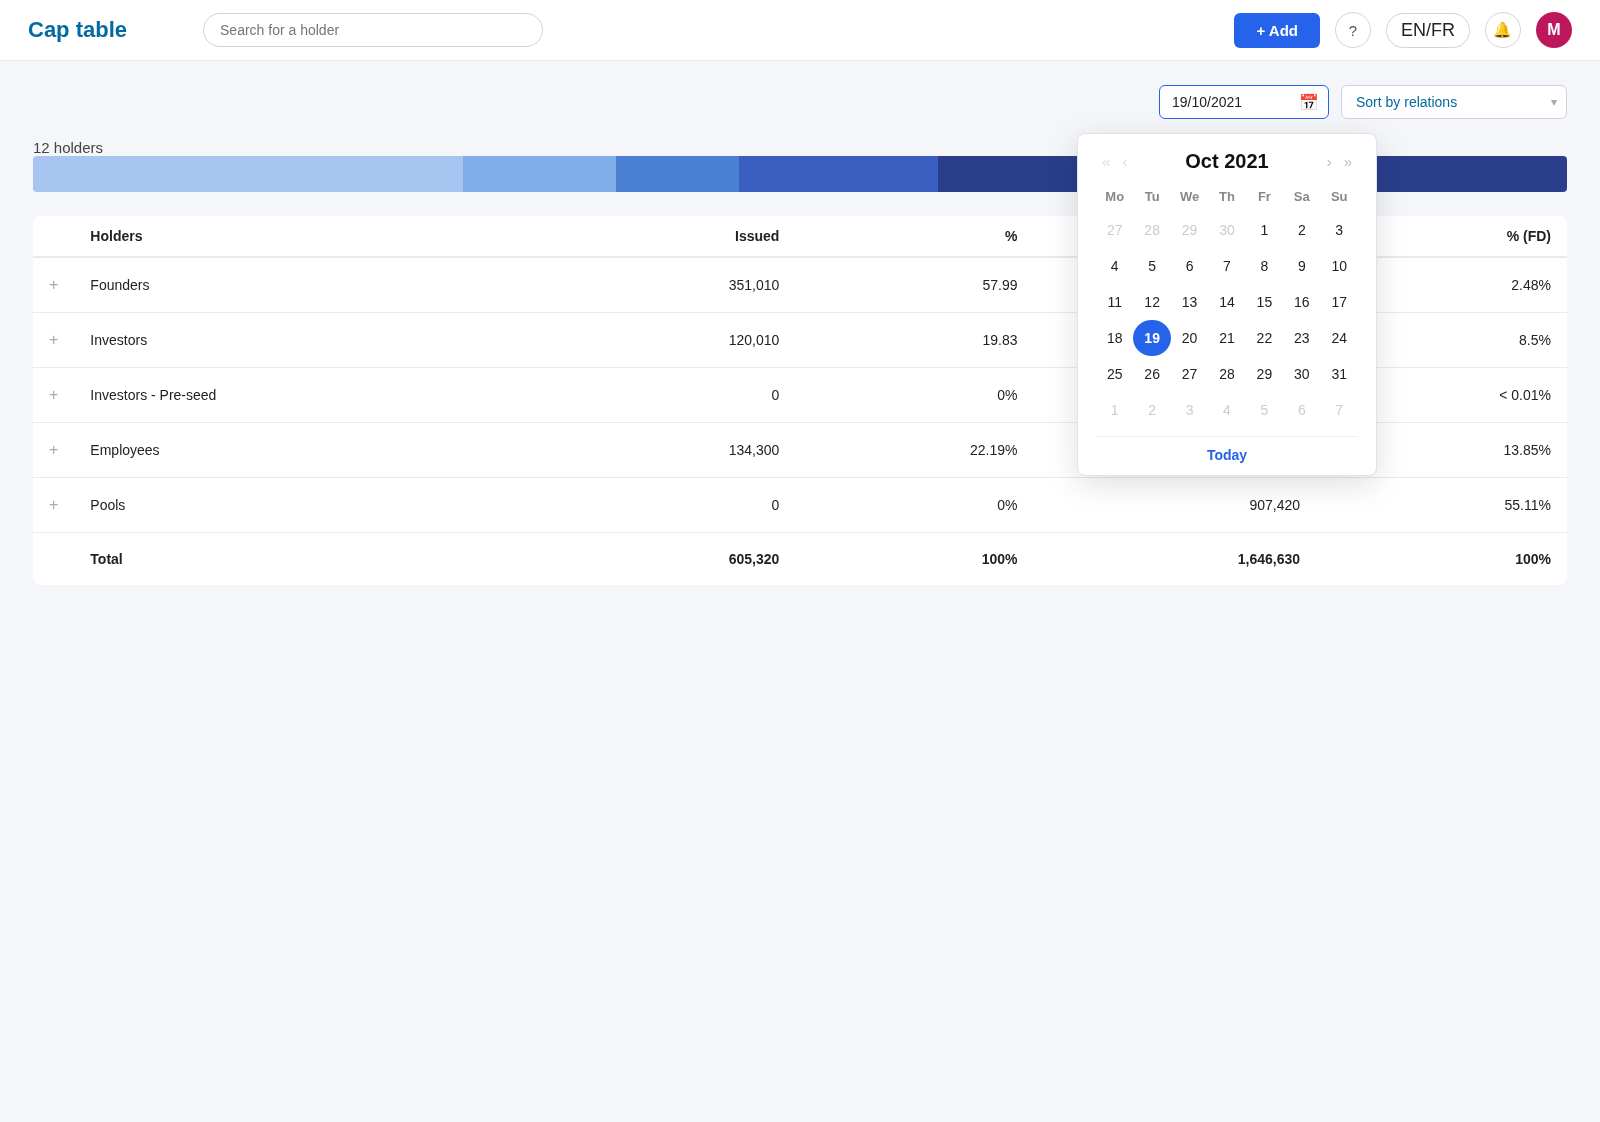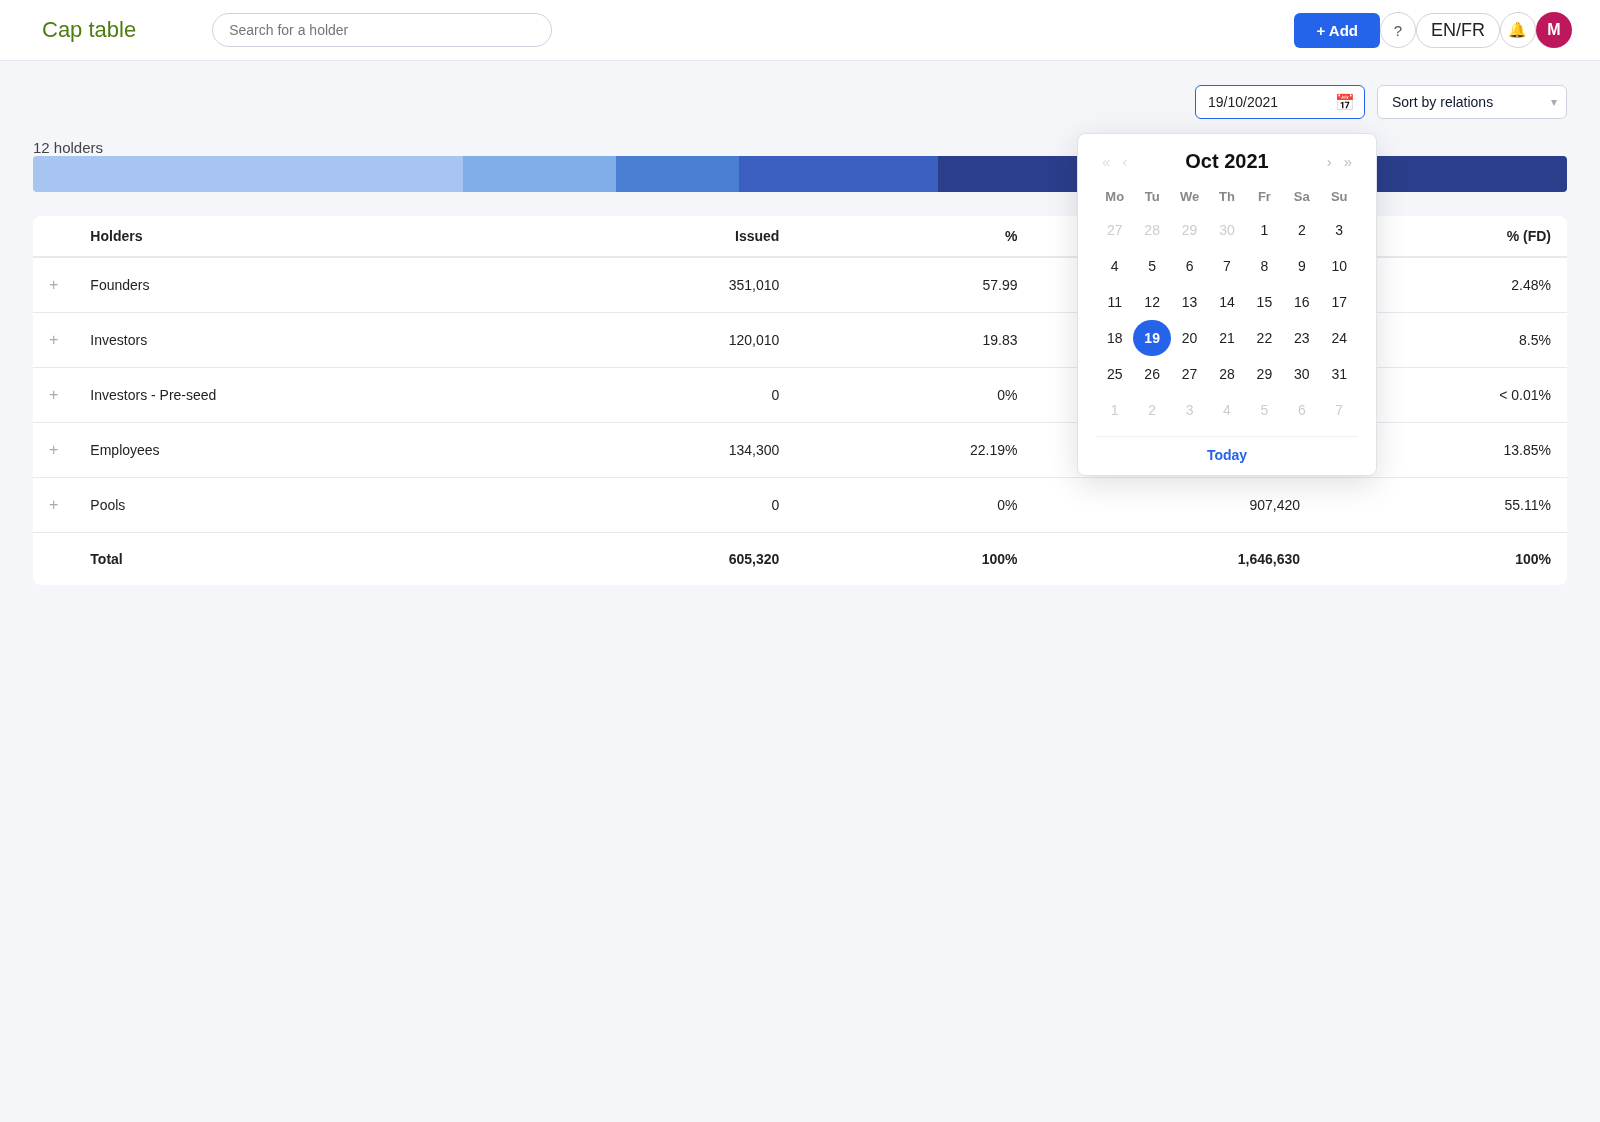--- a/index.html
+++ b/index.html
@@ -9,44 +9,43 @@
     .header {
       background: #fff;
       display: flex;
       align-items: center;
       padding: 12px 28px;
       border-bottom: 1px solid #e8e9ef;
       gap: 16px;
     }
     .header-title {
       font-size: 22px;
-      font-weight: 400;
-      color: #4d7c0f;
+      font-weight: 700;
+      color: #0369a1;
       flex: 0 0 auto;
-      margin-left: 14px;
     }
     .header-search {
       flex: 1;
       max-width: 340px;
       margin-left: 60px;
     }
     .search-input {
       width: 100%;
       padding: 8px 16px;
       border: 1px solid #d0d3de;
       border-radius: 20px;
       font-size: 14px;
       color: #aaa;
       outline: none;
       background: #fff;
     }
     .header-actions {
       display: flex;
       align-items: center;
-      gap: 0;
+      gap: 15px;
       margin-left: auto;
     }
     .btn-add {
       background: #2563eb;
       color: #fff;
       border: none;
       border-radius: 6px;
       padding: 9px 22px;
       font-size: 15px;
       font-weight: 600;
@@ -126,26 +125,26 @@
       right: 10px;
       color: #aaa;
       font-size: 16px;
       pointer-events: none;
     }
     .sort-dropdown {
       border: 1.5px solid #d0d3de;
       border-radius: 6px;
       padding: 8px 36px 8px 14px;
       font-size: 14px;
-      color: #0f172a;
+      color: #0369a1;
       background: #fff;
       cursor: pointer;
       appearance: none;
       position: relative;
-      width: 190px;
+      width: 226px;
     }
     .sort-wrap {
       position: relative;
       display: inline-flex;
       align-items: center;
     }
     .sort-chevron {
       position: absolute;
       right: 10px;
       color: #aaa;

